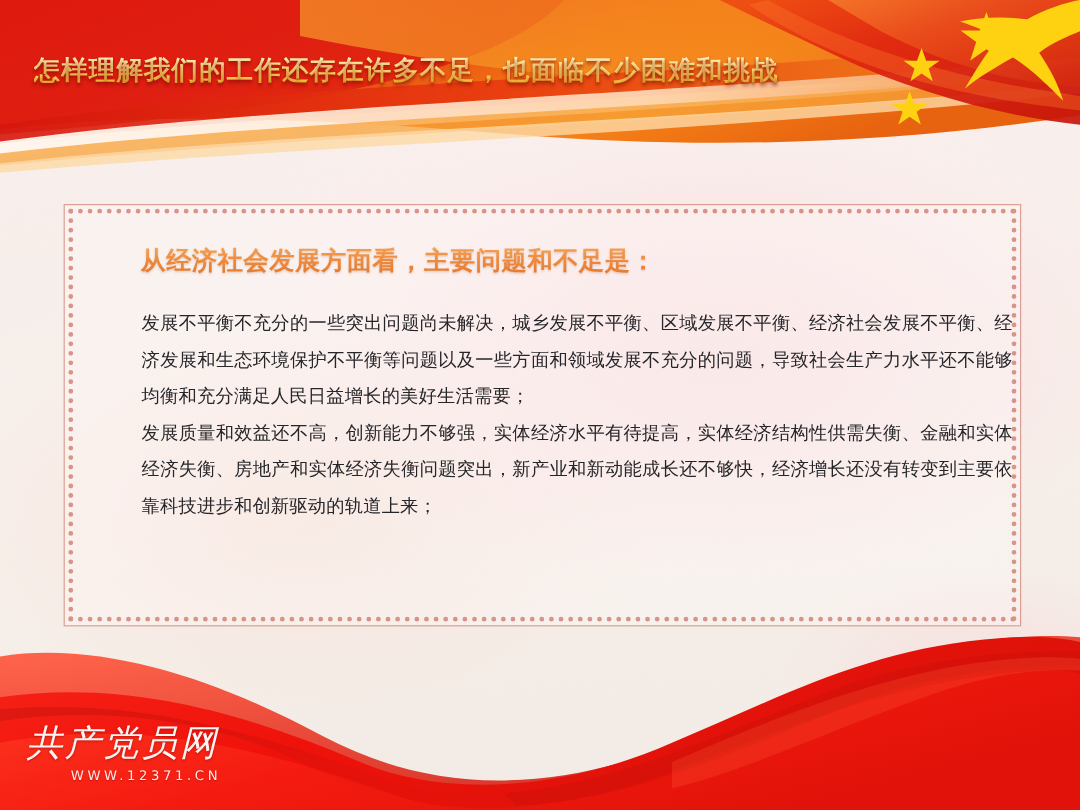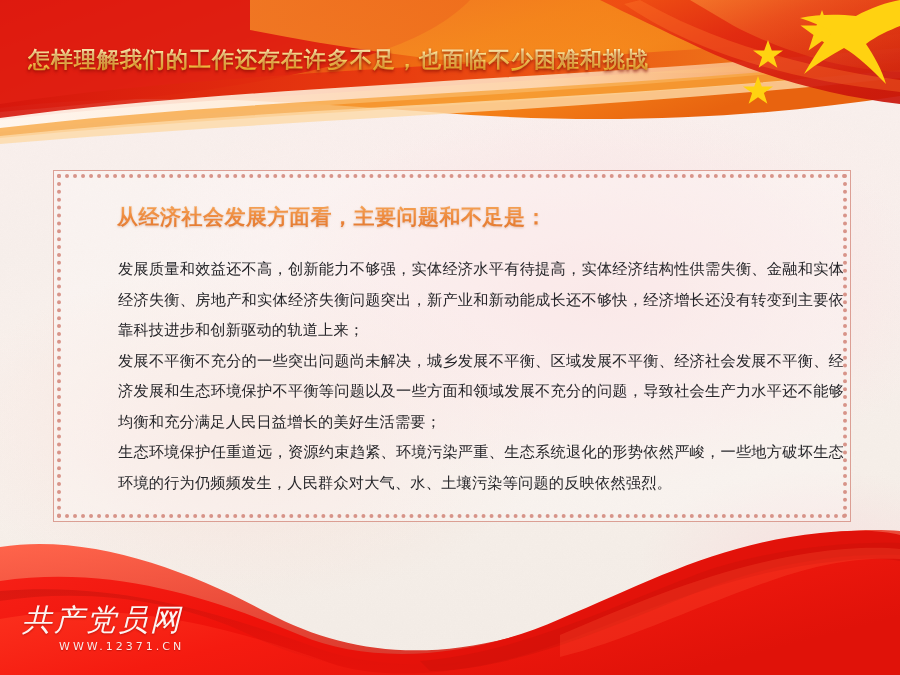--- a/index.html
+++ b/index.html
@@ -248,23 +248,22 @@
       </g>
     </svg>
 
     <div class="banner-title">怎样理解我们的工作还存在许多不足，也面临不少困难和挑战</div>
   </div>
 
   <div class="card">
     <div class="card-inner">
       <div class="card-heading">从经济社会发展方面看，主要问题和不足是：</div>
       <div class="card-body">
+        <p>发展不平衡不充分的一些突出问题尚未解决，城乡发展不平衡、区域发展不平衡、经济社会发展不平衡、经济发展和生态环境保护不平衡等问题以及一些方面和领域发展不充分的问题，导致社会生产力水平还不能够均衡和充分满足人民日益增长的美好生活需要；</p>
         <p>发展质量和效益还不高，创新能力不够强，实体经济水平有待提高，实体经济结构性供需失衡、金融和实体经济失衡、房地产和实体经济失衡问题突出，新产业和新动能成长还不够快，经济增长还没有转变到主要依靠科技进步和创新驱动的轨道上来；</p>
-        <p>发展不平衡不充分的一些突出问题尚未解决，城乡发展不平衡、区域发展不平衡、经济社会发展不平衡、经济发展和生态环境保护不平衡等问题以及一些方面和领域发展不充分的问题，导致社会生产力水平还不能够均衡和充分满足人民日益增长的美好生活需要；</p>
-        <p>生态环境保护任重道远，资源约束趋紧、环境污染严重、生态系统退化的形势依然严峻，一些地方破坏生态环境的行为仍频频发生，人民群众对大气、水、土壤污染等问题的反映依然强烈。</p>
       </div>
     </div>
   </div>
 
   <svg class="waves" width="900" height="190" viewBox="0 0 900 190">
     <defs>
       <linearGradient id="waveA" x1="0" y1="0" x2="1" y2="0.4">
         <stop offset="0%" stop-color="#f8241a"></stop>
         <stop offset="45%" stop-color="#ef120a"></stop>
         <stop offset="100%" stop-color="#d9120a"></stop>

